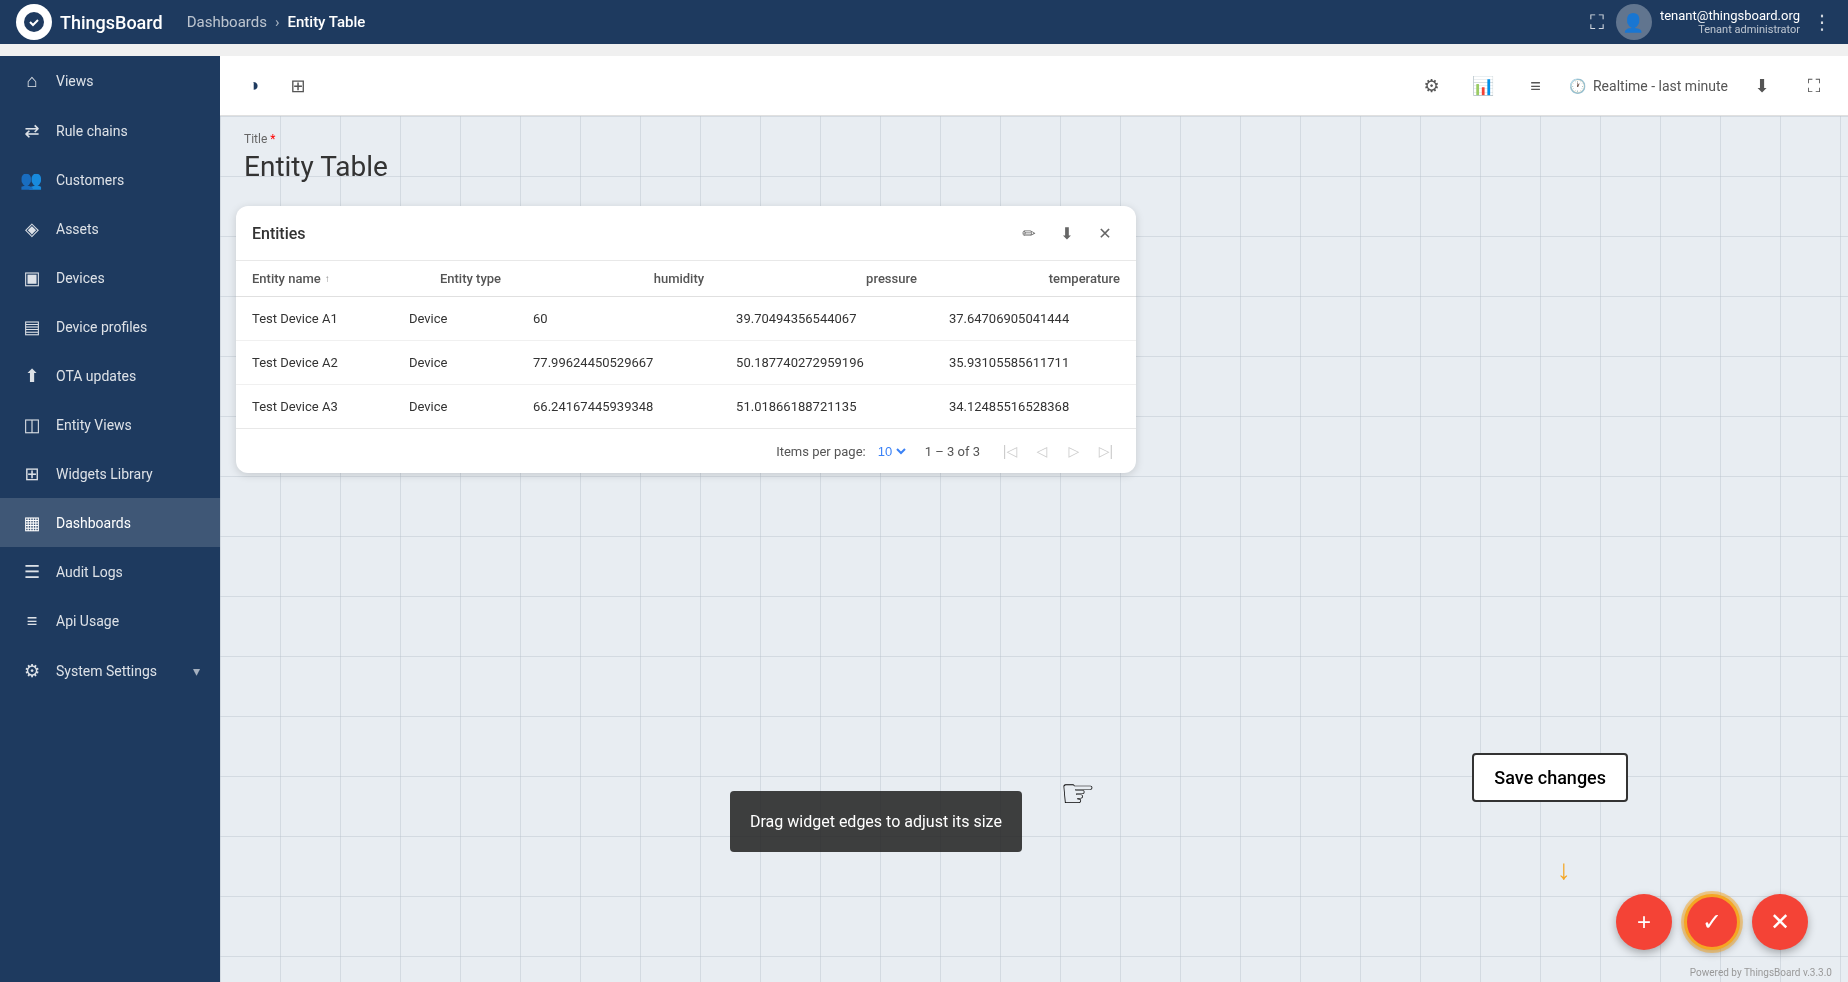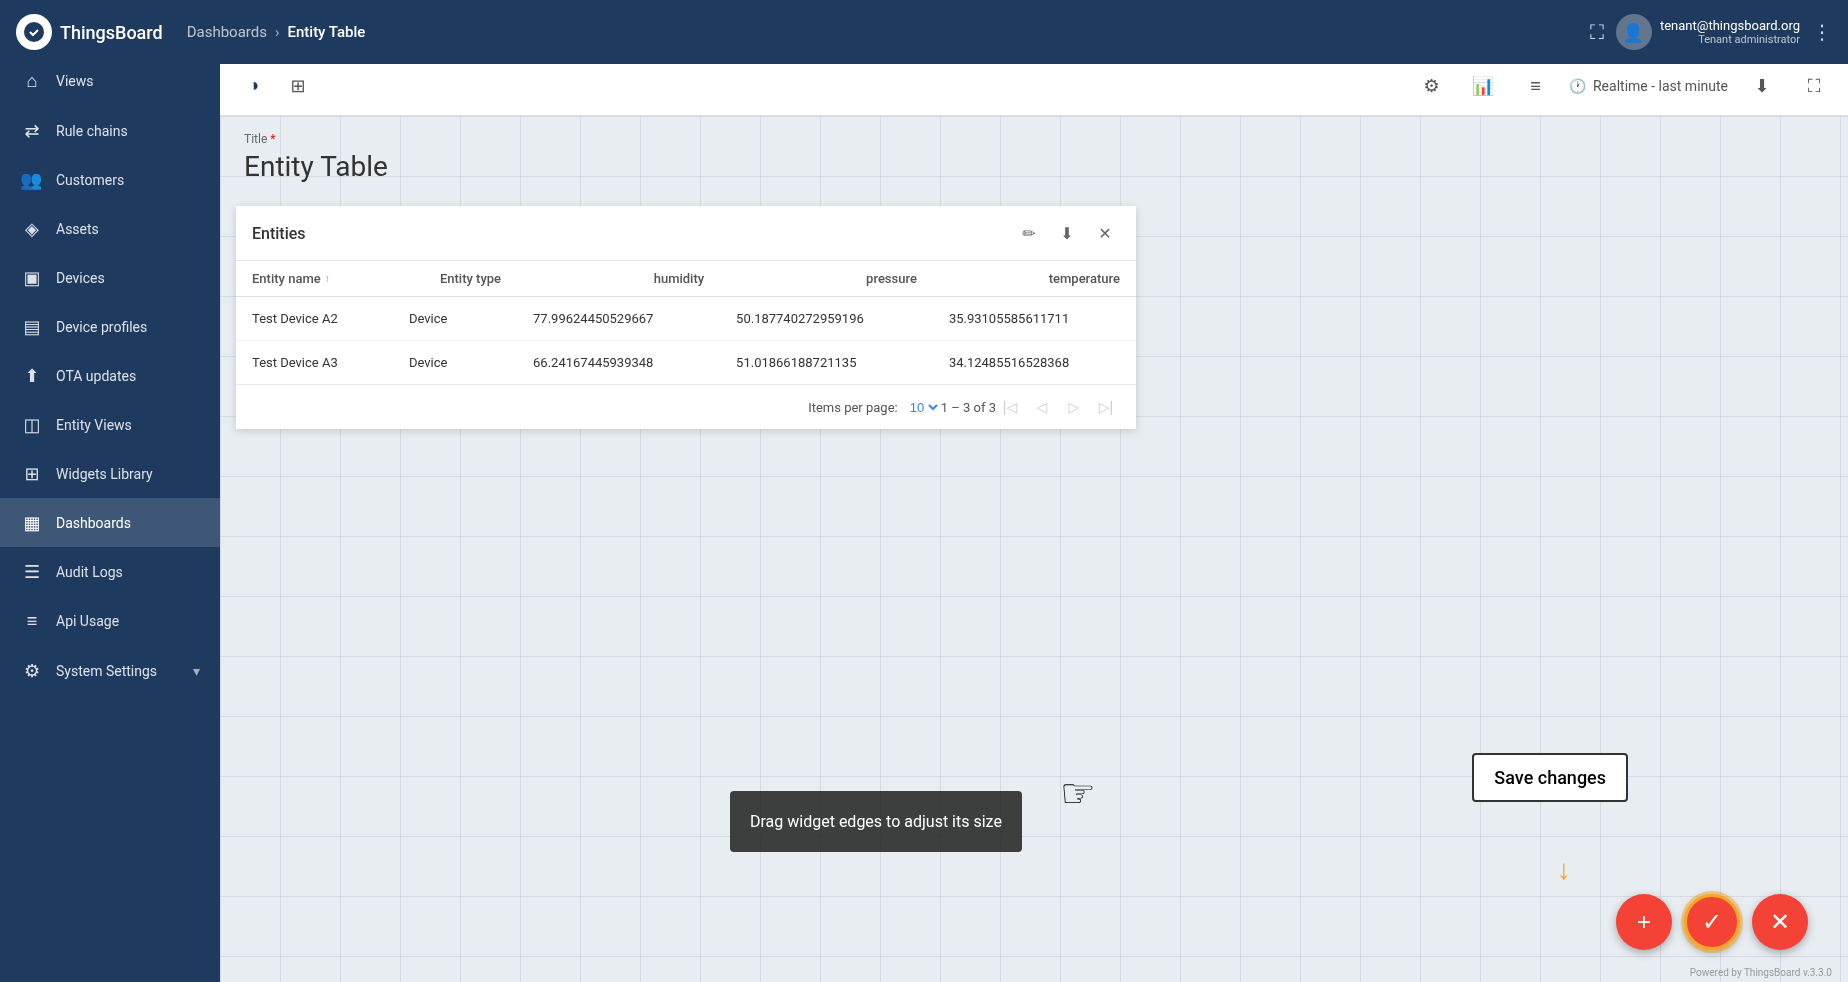--- a/index.html
+++ b/index.html
@@ -1,20 +1,20 @@
 <!DOCTYPE html>
 <html><head>
   <meta charset="utf-8">
   <style>
     * { box-sizing: border-box; margin: 0; padding: 0; }
     body { font-family: Roboto, Arial, sans-serif; background: #f0f0f0; overflow: hidden; width: 1848px; height: 982px; }
 
     
     .topbar {
-      height: 64px;
+      height: 44px;
       background: #1e3a5f;
       display: flex;
       align-items: center;
       padding: 0 16px;
       color: white;
       position: fixed;
       top: 0; left: 0; right: 0;
       z-index: 100;
     }
     .topbar-logo {
@@ -176,21 +176,21 @@
     
     .widget-container {
       position: absolute;
       top: 90px;
       left: 16px;
       width: 900px;
     }
 
     .widget-card {
       background: white;
-      border-radius: 0;
+      border-radius: 12px;
       box-shadow: 0 2px 8px rgba(0,0,0,0.15);
       overflow: hidden;
     }
 
     .widget-header {
       display: flex;
       align-items: center;
       padding: 12px 16px;
       border-bottom: 1px solid #e8e8e8;
     }
@@ -233,20 +233,21 @@
     .th-sortable { display: flex; align-items: center; gap: 4px; cursor: pointer; }
     .sort-arrow { font-size: 10px; color: #888; }
 
     
     .widget-footer {
       display: flex;
       align-items: center;
       justify-content: flex-end;
       padding: 8px 16px;
       border-top: 1px solid #e8e8e8;
+      gap: 16px;
     }
     .items-per-page {
       display: flex; align-items: center; gap: 8px;
       font-size: 13px; color: #555;
     }
     .items-per-page select {
       border: none; font-size: 13px; color: #3b82f6;
       background: transparent; cursor: pointer;
     }
     .pagination-info { font-size: 13px; color: #555; }
@@ -482,20 +483,27 @@
                   <span class="sort-arrow">↑</span>
                 </div>
               </th>
               <th>Entity type</th>
               <th>humidity</th>
               <th>pressure</th>
               <th>temperature</th>
             </tr>
           </thead>
           <tbody id="table-body">
+          <tr>
+      <td>Test Device A1</td>
+      <td>Device</td>
+      <td>60</td>
+      <td>39.70494356544067</td>
+      <td>37.64706905041444</td>
+    </tr>
               <tr>
       <td>Test Device A2</td>
       <td>Device</td>
       <td>77.99624450529667</td>
       <td>50.187740272959196</td>
       <td>35.93105585611711</td>
     </tr>
               <tr>
       <td>Test Device A3</td>
       <td>Device</td>

